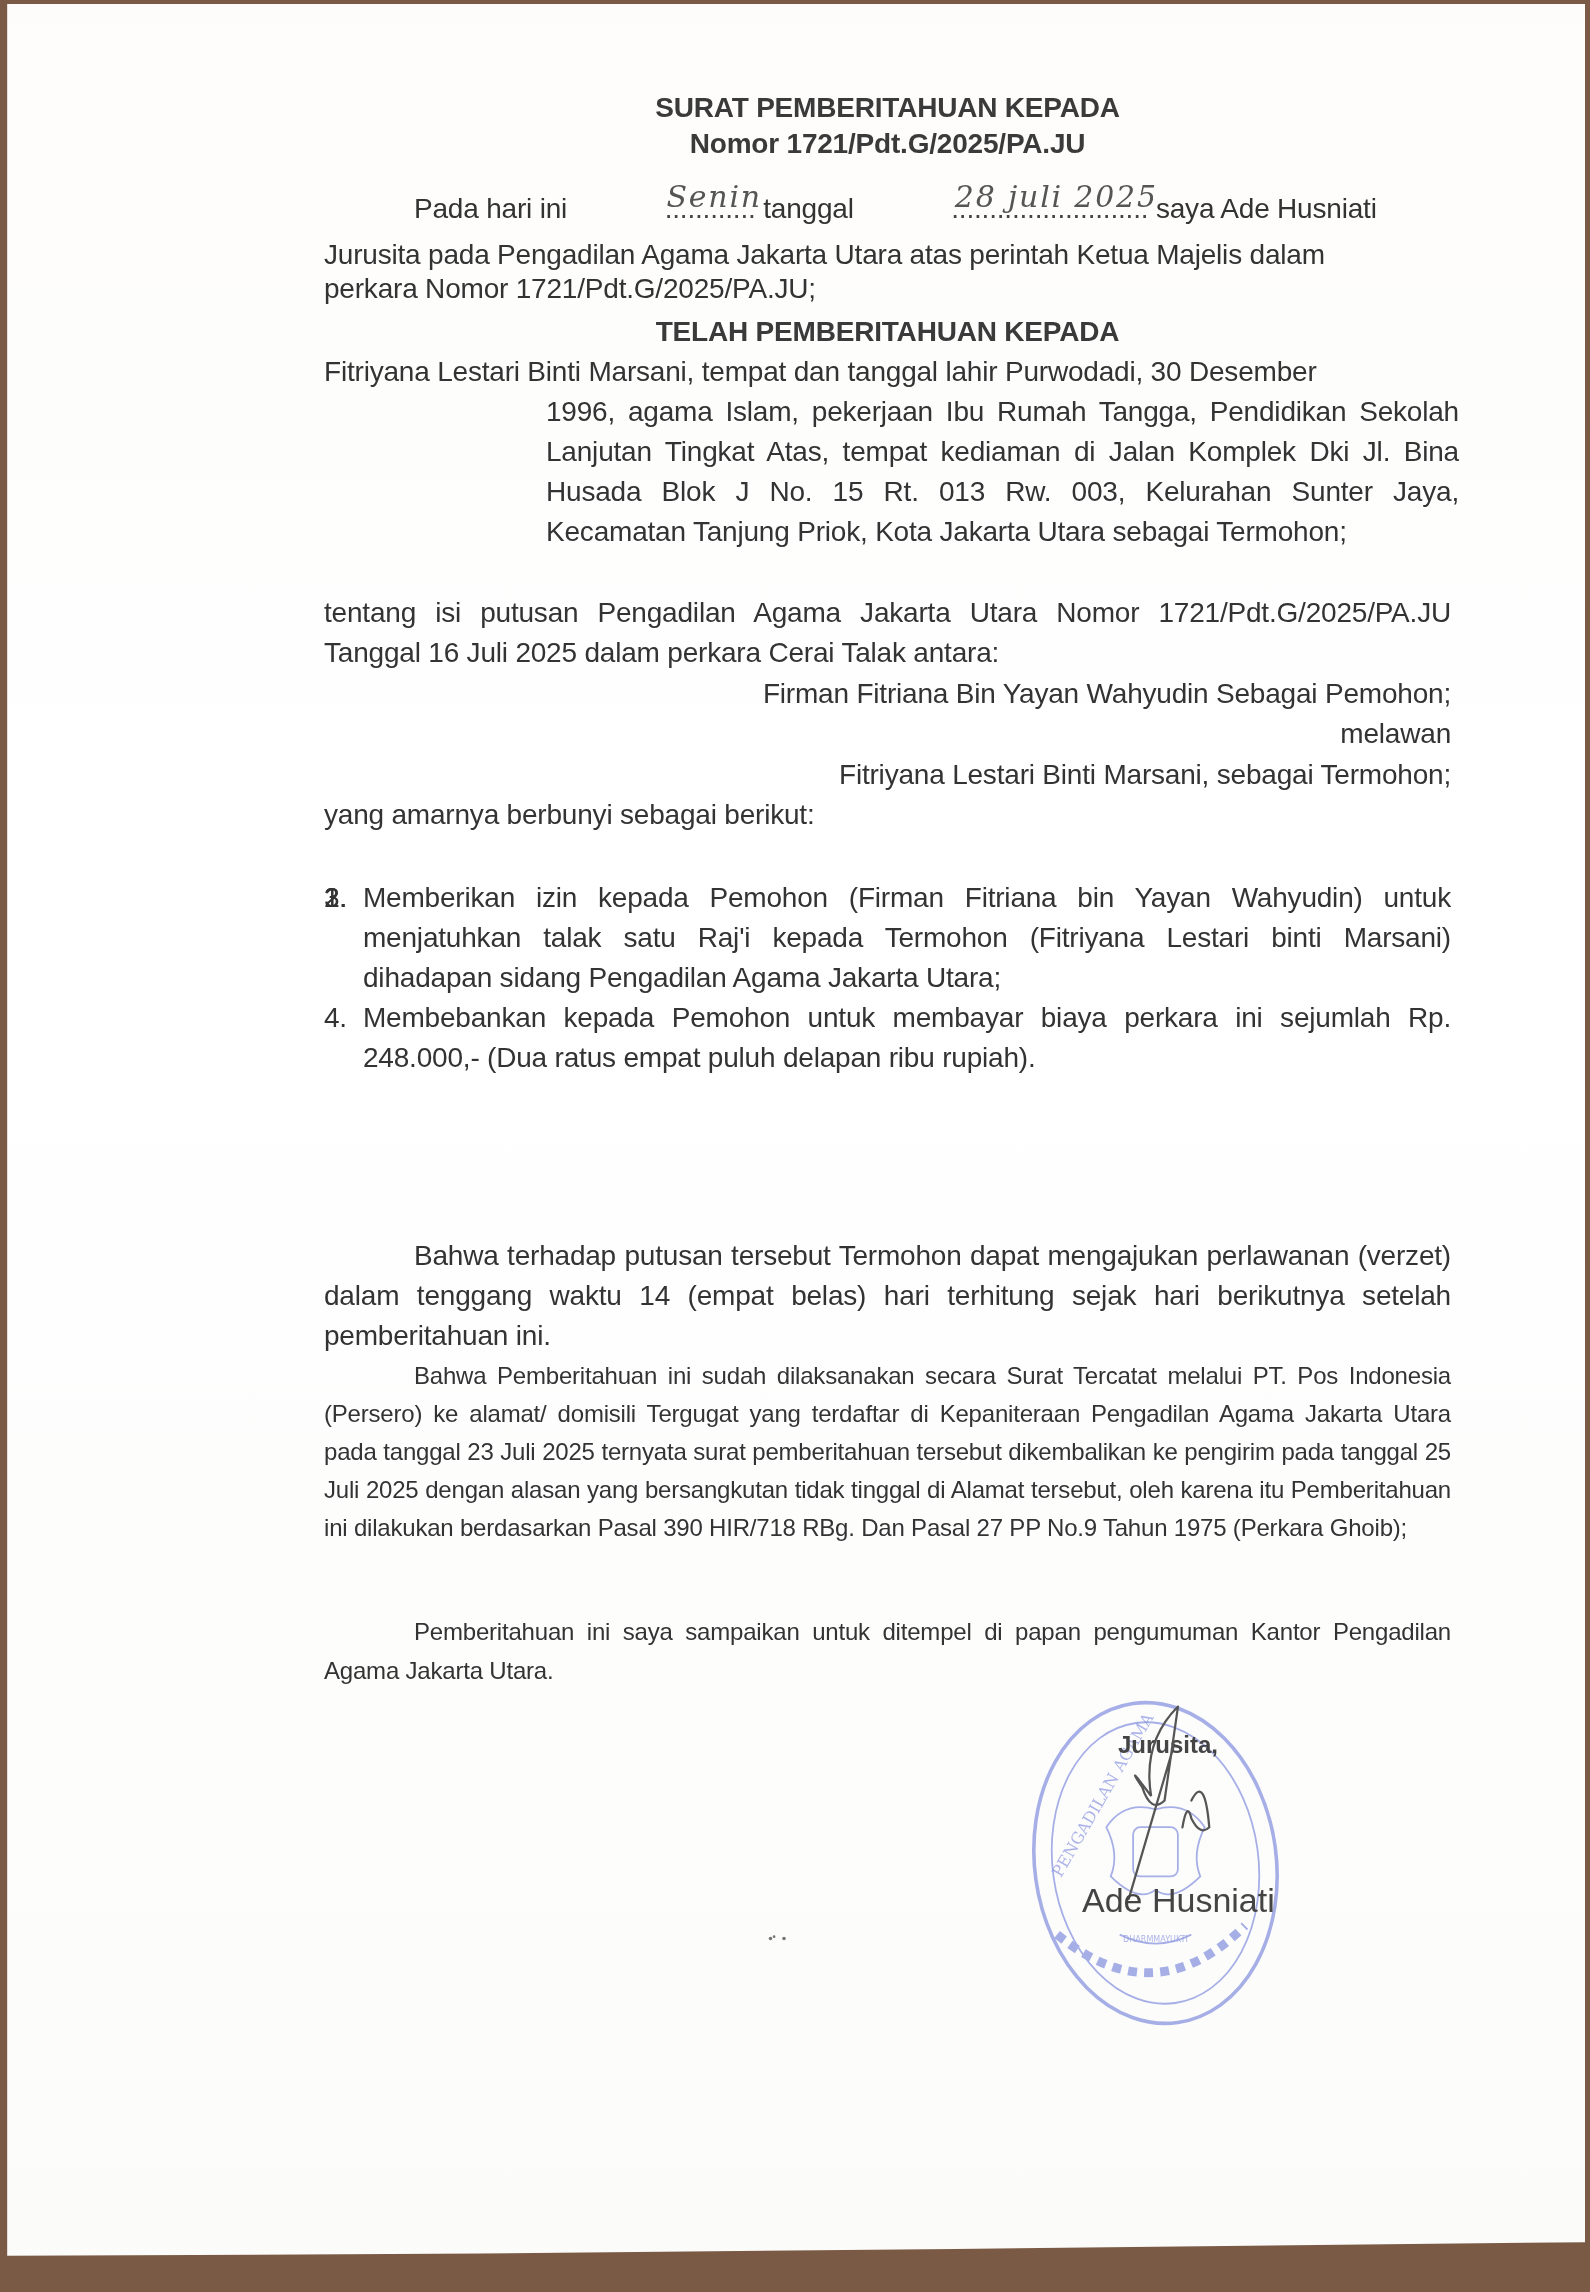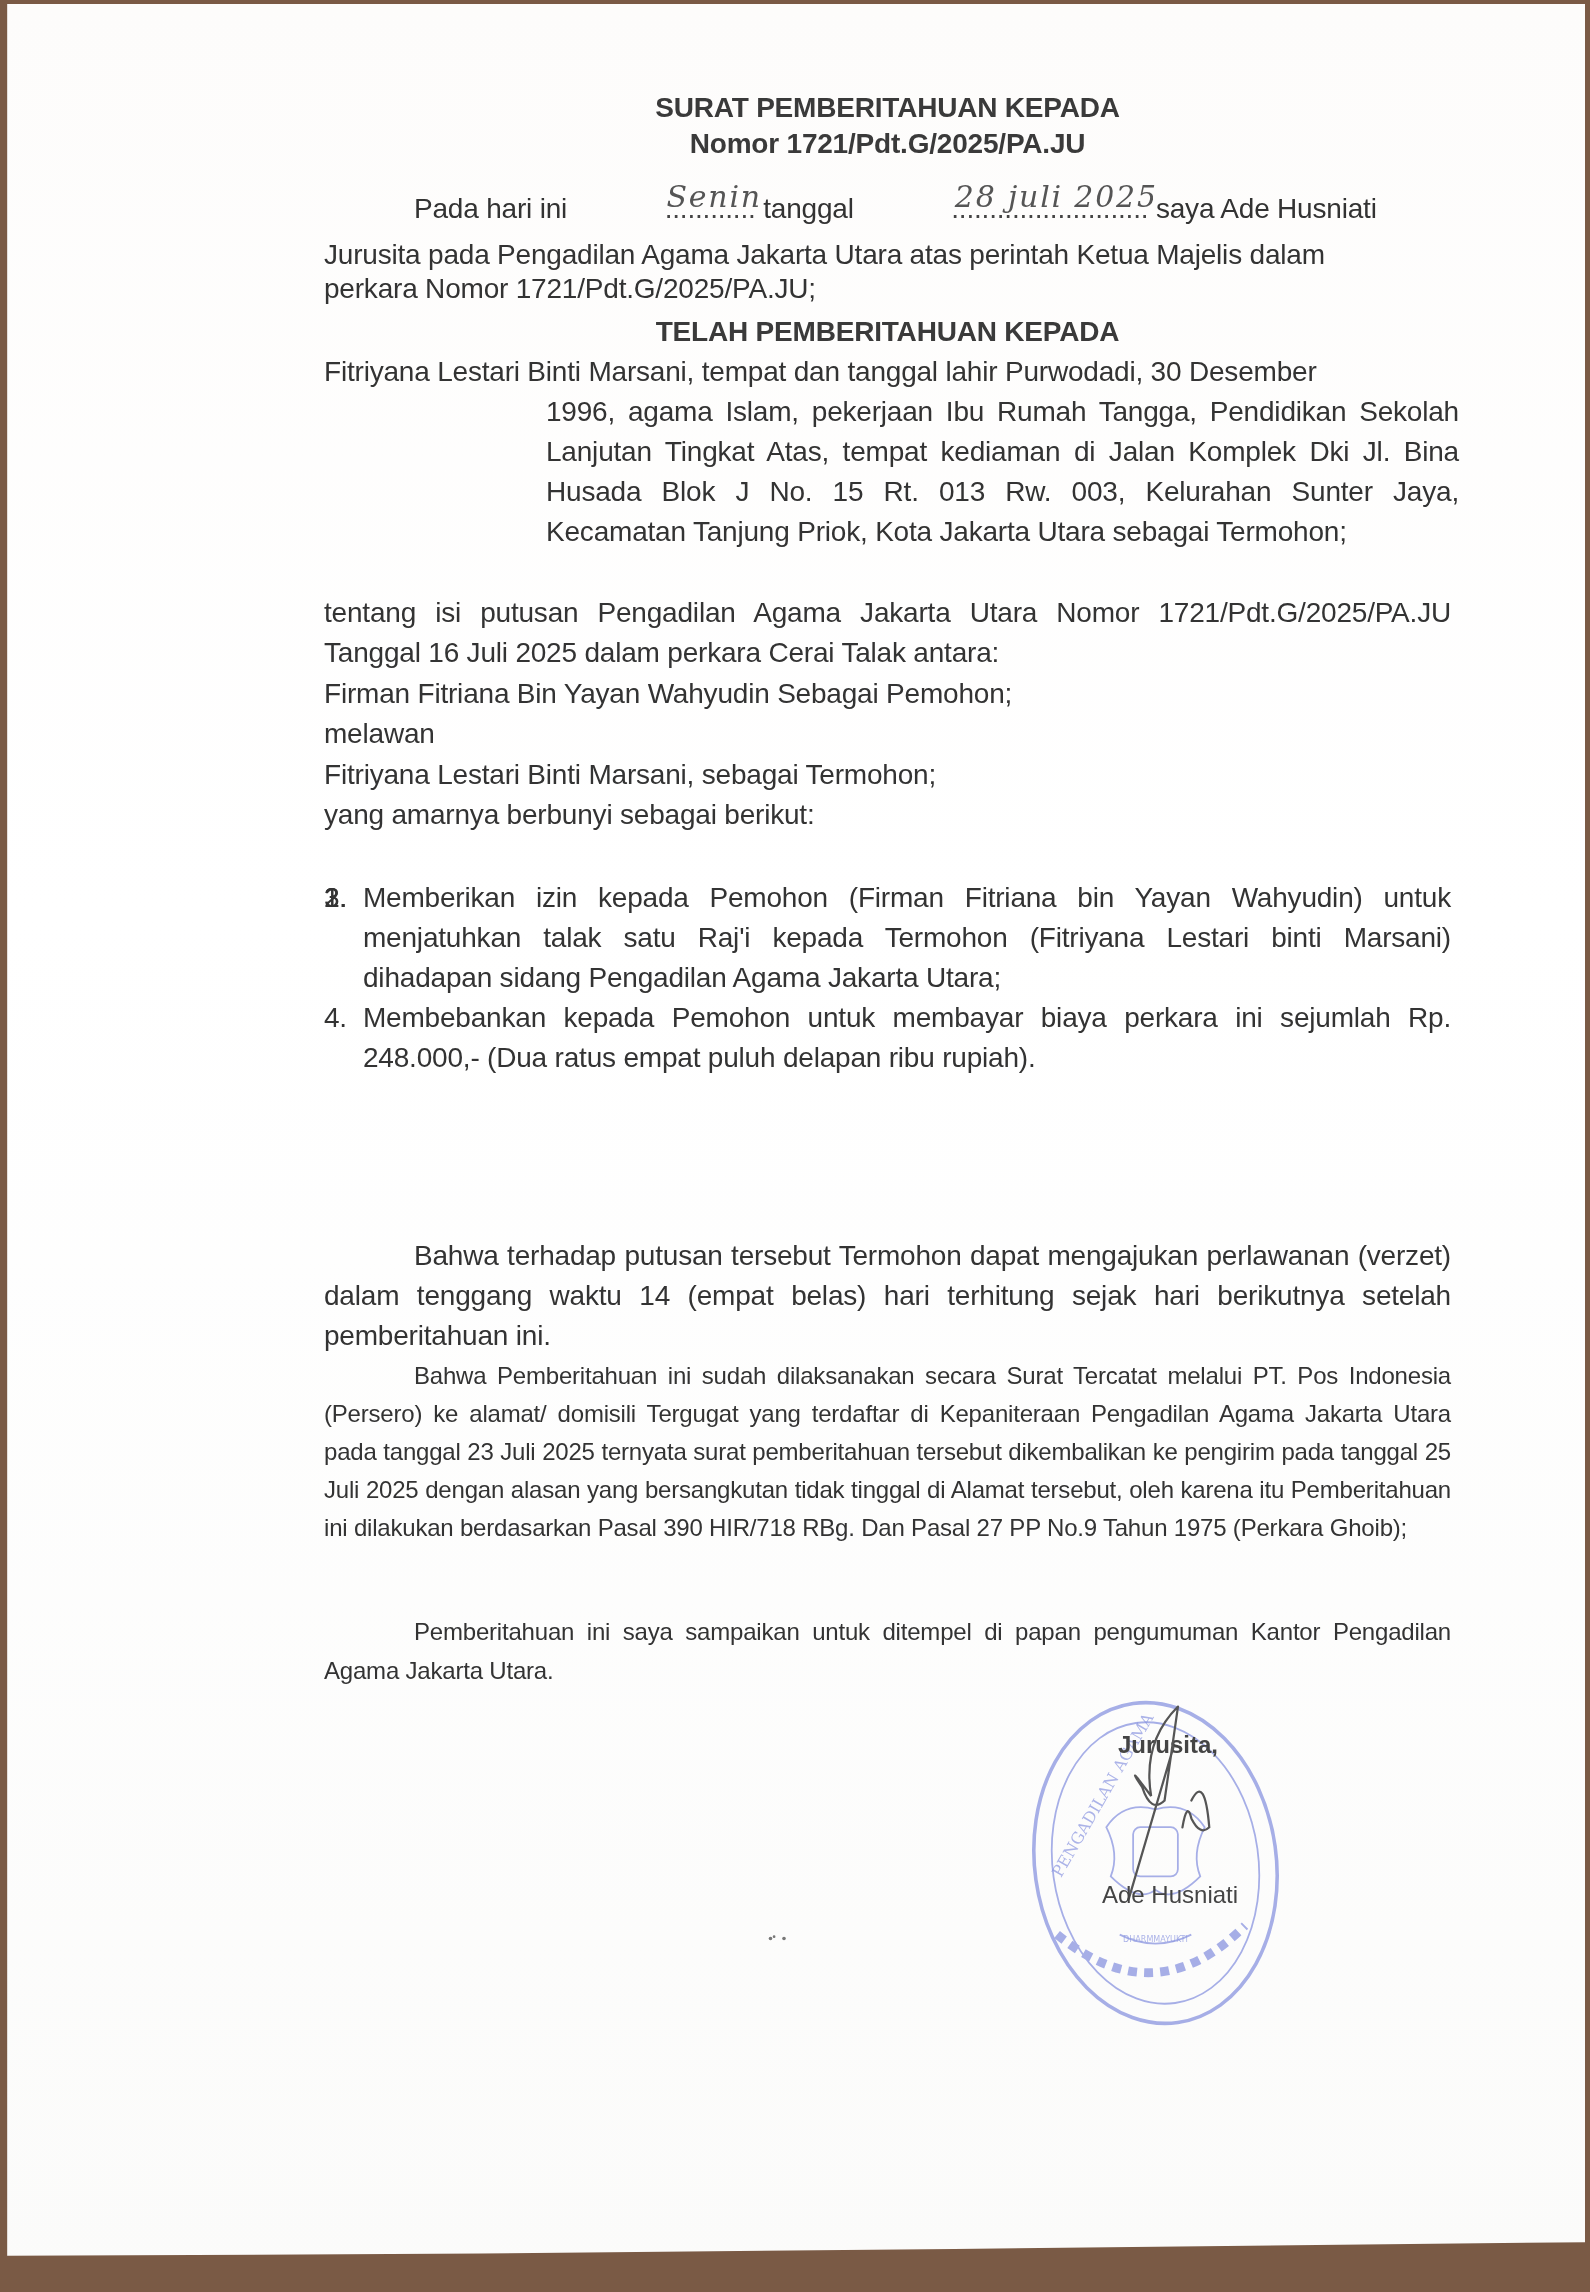--- a/index.html
+++ b/index.html
@@ -21,31 +21,31 @@
   }
   .title { text-align: center; font-weight: bold; font-size: 28px; line-height: 36px; color: #3a3a3a; }
   .title-wrap { position: absolute; left: 0; width: 1127px; }
   .p { position: absolute; left: 0; width: 1127px; text-align: justify; }
   .indent { text-indent: 90px; }
   .hand {
     font-family: "DejaVu Serif", serif; font-style: italic; color: #555;
     font-size: 30px; letter-spacing: 1.8px;
   }
   .dots { color: #444; }
-  .center { text-align: left; }
+  .center { text-align: right; }
   .party-detail { position: absolute; left: 213px; width: 913px; text-align: justify; }
   .list { position: absolute; left: 0; width: 1127px; margin: 0; padding: 0; list-style: none; }
   .list li { position: relative; padding-left: 39px; text-align: justify; }
   .list li .num { position: absolute; left: 0; top: 0; }
   .sig {
     position: absolute; left: 1021px; top: 1693px; width: 376px; height: 340px;
   }
   .stamp { position: absolute; left: 0; top: 0; }
   .sig-role { position: absolute; left: 97px; top: 38px; font-weight: bold; font-size: 24px; color: #444; }
-  .sig-name { position: absolute; left: 61px; top: 188px; font-size: 24px; color: #444; margin-left: 20px; }
+  .sig-name { position: absolute; left: 61px; top: 188px; font-size: 34px; color: #444; }
   .specks { position: absolute; left: 766px; top: 1934px; width: 27px; height: 9px; }
 </style>
 </head>
 <body>
 
 <div class="paper"></div>
 
 <div class="doc">
 
   <div class="title-wrap" style="top:0;">

